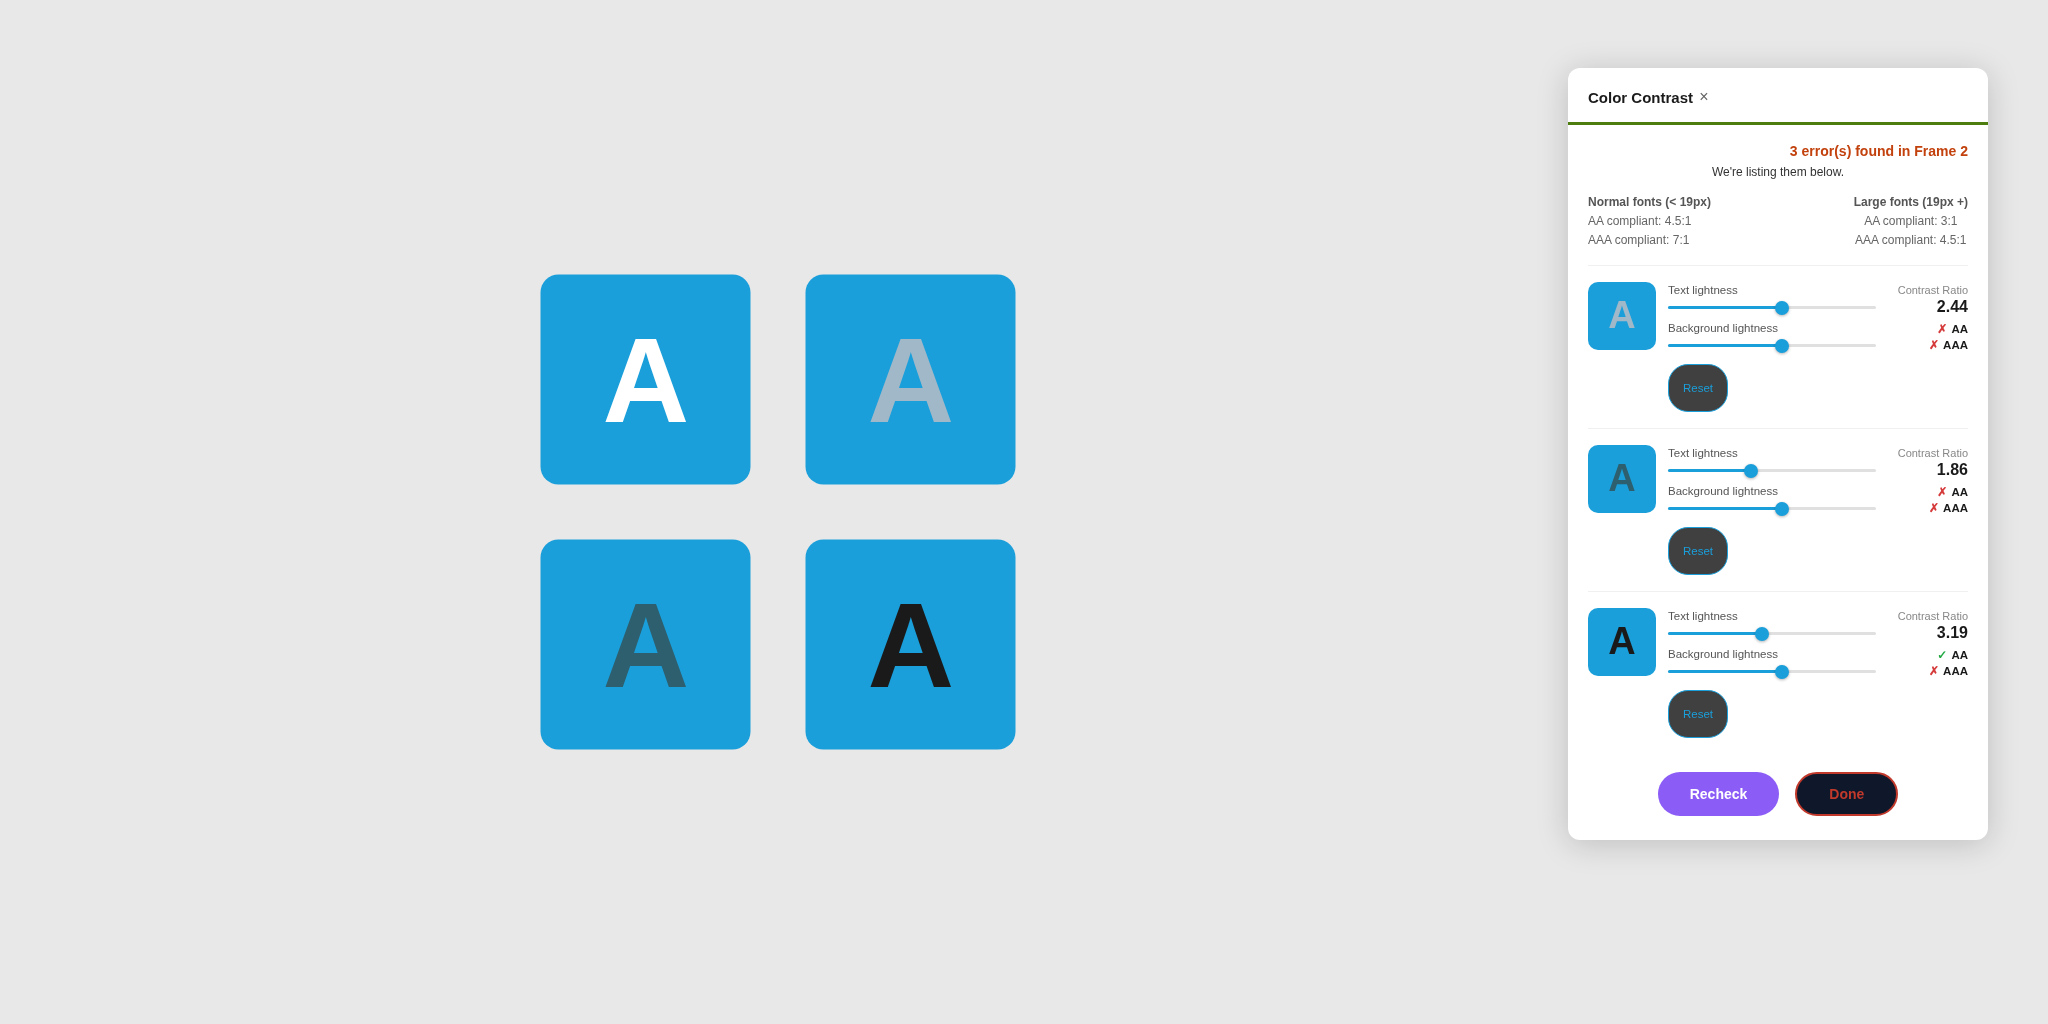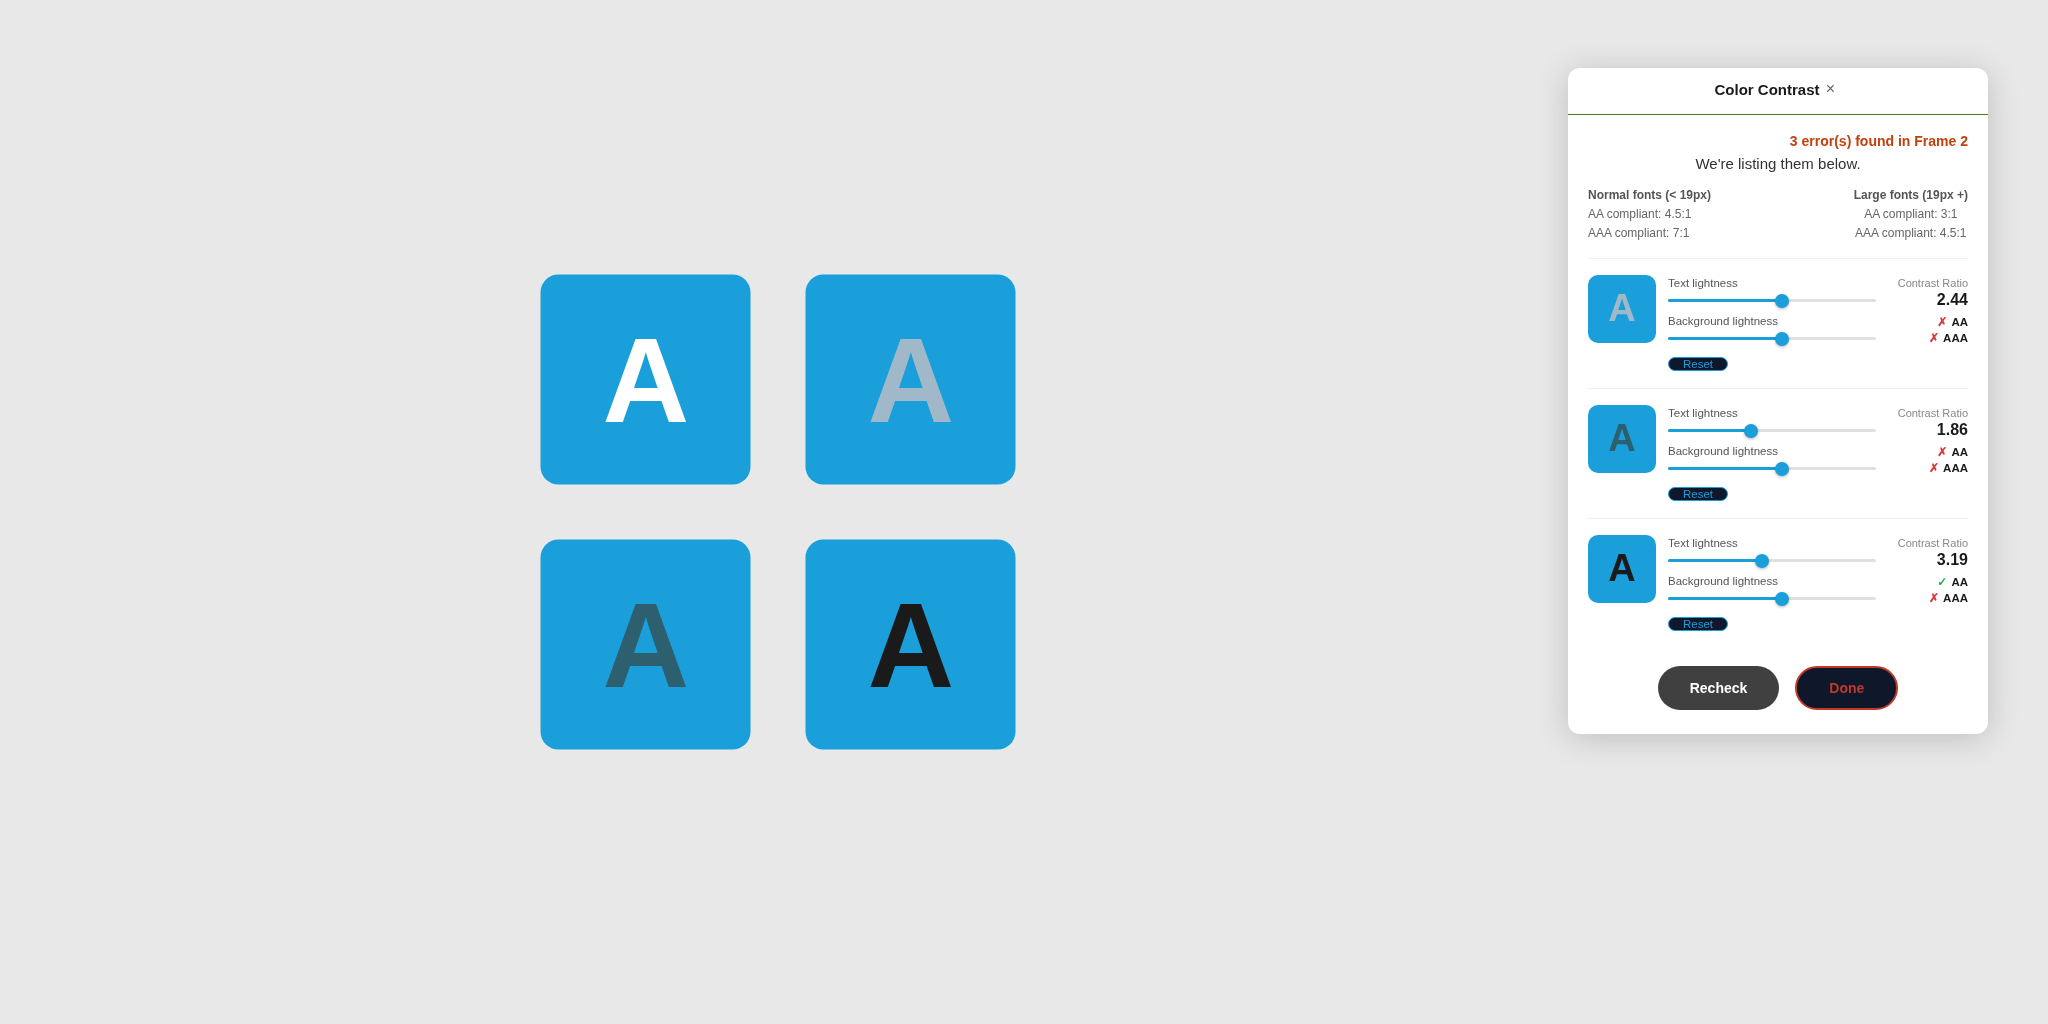--- a/index.html
+++ b/index.html
@@ -59,23 +59,23 @@
       width: 420px;
       background: #ffffff;
       border-radius: 12px;
       box-shadow: 0 4px 32px rgba(0,0,0,0.18);
       padding-bottom: 24px;
     }
 
     .panel-header {
       display: flex;
       align-items: center;
-      justify-content: center;
-      padding: 10px 20px 14px 20px;
-      border-bottom: 1px solid #4d7c0f;
+      justify-content: flex-start;
+      padding: 18px 20px 14px 20px;
+      border-bottom: 3px solid #4d7c0f;
     }
 
     .panel-title {
       font-size: 15px;
       font-weight: 600;
       color: #1a1a1a;
     }
 
     .close-btn {
       width: 22px;
@@ -94,21 +94,21 @@
 
     .error-title {
       font-size: 14px;
       font-weight: 600;
       color: #c2410c;
       text-align: right;
       margin-bottom: 6px;
     }
 
     .error-subtitle {
-      font-size: 15px;
+      font-size: 12px;
       color: #333;
       text-align: center;
       margin-bottom: 14px;
     }
 
     .compliance-info {
       display: flex;
       justify-content: space-between;
       margin-bottom: 16px;
       padding-bottom: 14px;
@@ -206,24 +206,24 @@
       height: 14px;
       background: #1a9fdb;
       border-radius: 50%;
       box-shadow: 0 1px 3px rgba(0,0,0,0.3);
     }
 
     .reset-btn {
       display: inline-block;
       border: 1.5px solid #1a9fdb;
       border-radius: 20px;
-      padding: 0 14px;
+      padding: 17px 14px;
       font-size: 11.5px;
       color: #1a9fdb;
-      background: #0f172a;
+      background: #404040;
       cursor: pointer;
       margin-top: 4px;
     }
 
     .item-result {
       text-align: right;
       min-width: 80px;
     }
 
     .result-label {
@@ -266,21 +266,21 @@
     
     .panel-footer {
       display: flex;
       justify-content: center;
       gap: 16px;
       margin-top: 18px;
       padding: 0 20px;
     }
 
     .btn-recheck {
-      background: #404040;
+      background: #8b5cf6;
       color: white;
       border: none;
       border-radius: 24px;
       padding: 12px 32px;
       font-size: 14px;
       font-weight: 600;
       cursor: pointer;
     }
 
     .btn-done {

